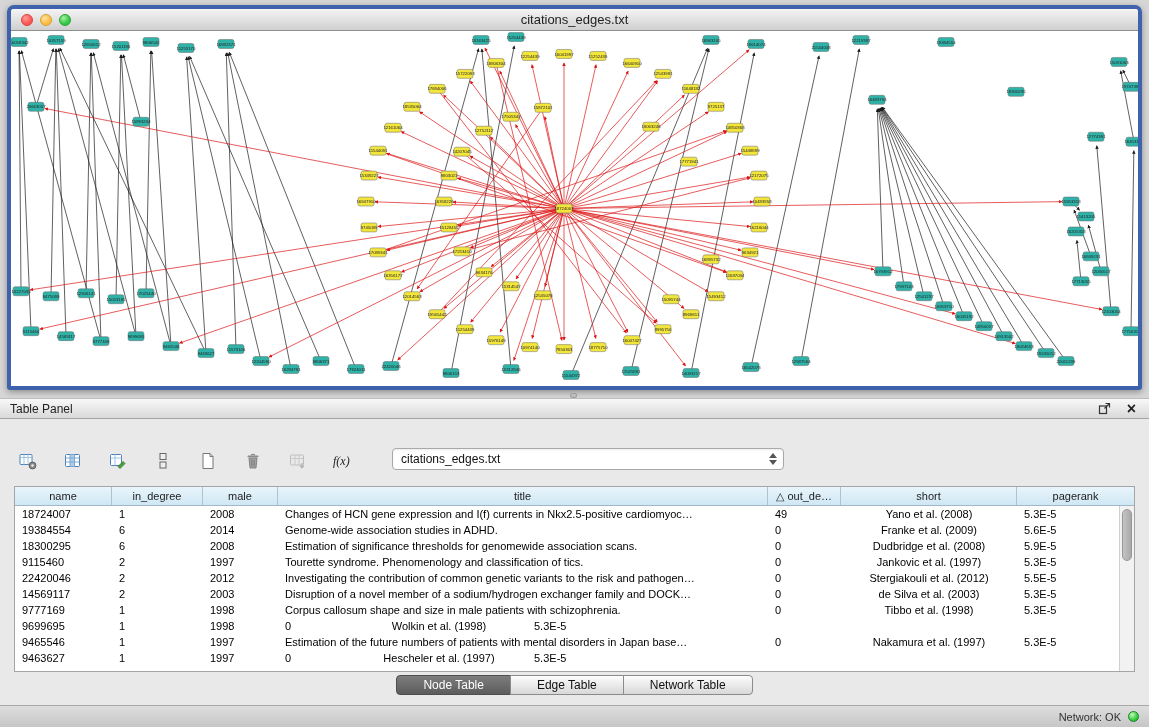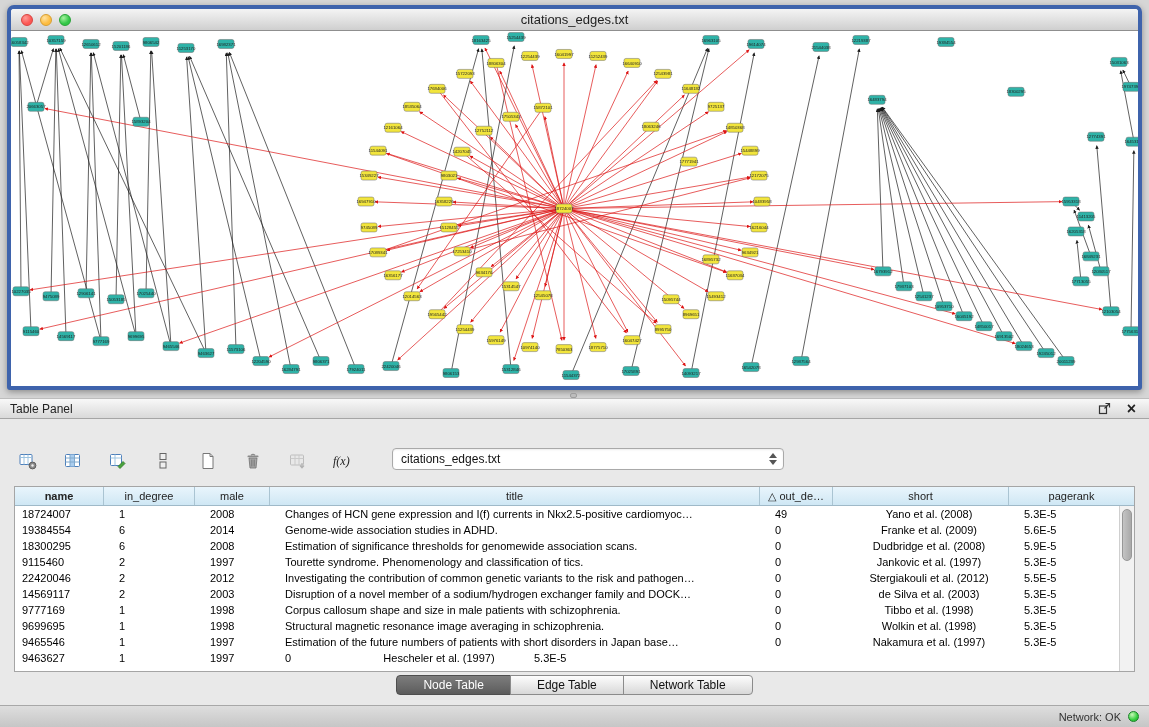--- a/index.html
+++ b/index.html
@@ -535,21 +535,21 @@
         <span class="combo-value">citations_edges.txt</span>
         <span class="combo-arrows">
             <i class="up"></i>
             <i class="down"></i>
           </span>
       </div>
     </div>
 
     <div class="table-wrap">
       <div class="thead" id="thead">
-          <div class="th" style="width: 89px; font-weight: bold;">name</div>
+          <div class="th" style="width: 97px;">name</div>
           <div class="th" style="width: 91px;">in_degree</div>
           <div class="th" style="width: 75px;">male</div>
           <div class="th" style="width: 490px;">title</div>
           <div class="th" style="width: 73px;">△ out_de…</div>
           <div class="th" style="width: 176px;">short</div>
           <div class="th" style="width: 102px;">pagerank</div>
         </div>
       <div class="tbody" id="tbody">
           <div class="tr">
             <div class="td l" style="width: 97px;">18724007</div>
@@ -611,30 +611,29 @@
             <div class="td l" style="width: 75px;">1998</div>
             <div class="td l" style="width: 490px;">Corpus callosum shape and size in male patients with schizophrenia.</div>
             <div class="td l" style="width: 73px;">0</div>
             <div class="td c" style="width: 176px;">Tibbo et al. (1998)</div>
             <div class="td l" style="width: 102px;">5.3E-5</div>
           </div>
           <div class="tr">
             <div class="td l" style="width: 97px;">9699695</div>
             <div class="td l" style="width: 91px;">1</div>
             <div class="td l" style="width: 75px;">1998</div>
-            <div class="td l" style="width: 490px;">Structural magnetic resonance image averaging in schizophrenia.</div>
             <div class="td l" style="width: 73px;">0</div>
             <div class="td c" style="width: 176px;">Wolkin et al. (1998)</div>
             <div class="td l" style="width: 102px;">5.3E-5</div>
           </div>
           <div class="tr">
             <div class="td l" style="width: 97px;">9465546</div>
             <div class="td l" style="width: 91px;">1</div>
             <div class="td l" style="width: 75px;">1997</div>
-            <div class="td l" style="width: 490px;">Estimation of the future numbers of patients with short disorders in Japan base…</div>
+            <div class="td l" style="width: 490px;">Estimation of the future numbers of patients with mental disorders in Japan base…</div>
             <div class="td l" style="width: 73px;">0</div>
             <div class="td c" style="width: 176px;">Nakamura et al. (1997)</div>
             <div class="td l" style="width: 102px;">5.3E-5</div>
           </div>
           <div class="tr">
             <div class="td l" style="width: 97px;">9463627</div>
             <div class="td l" style="width: 91px;">1</div>
             <div class="td l" style="width: 75px;">1997</div>
             <div class="td l" style="width: 73px;">0</div>
             <div class="td c" style="width: 176px;">Hescheler et al. (1997)</div>

